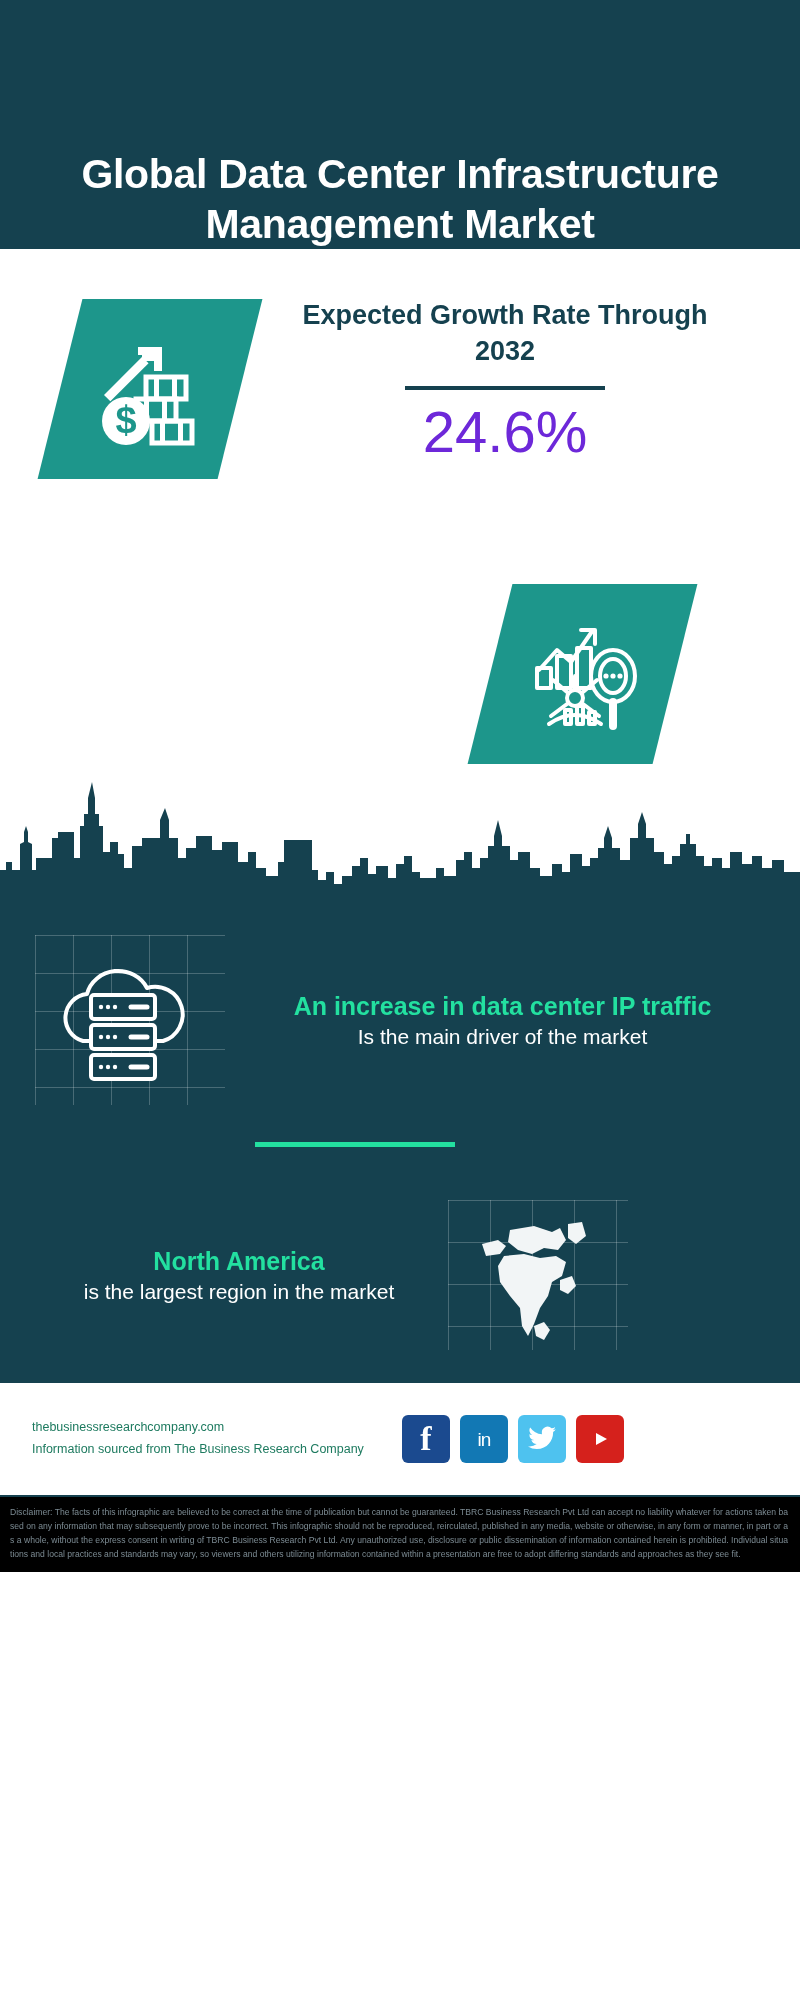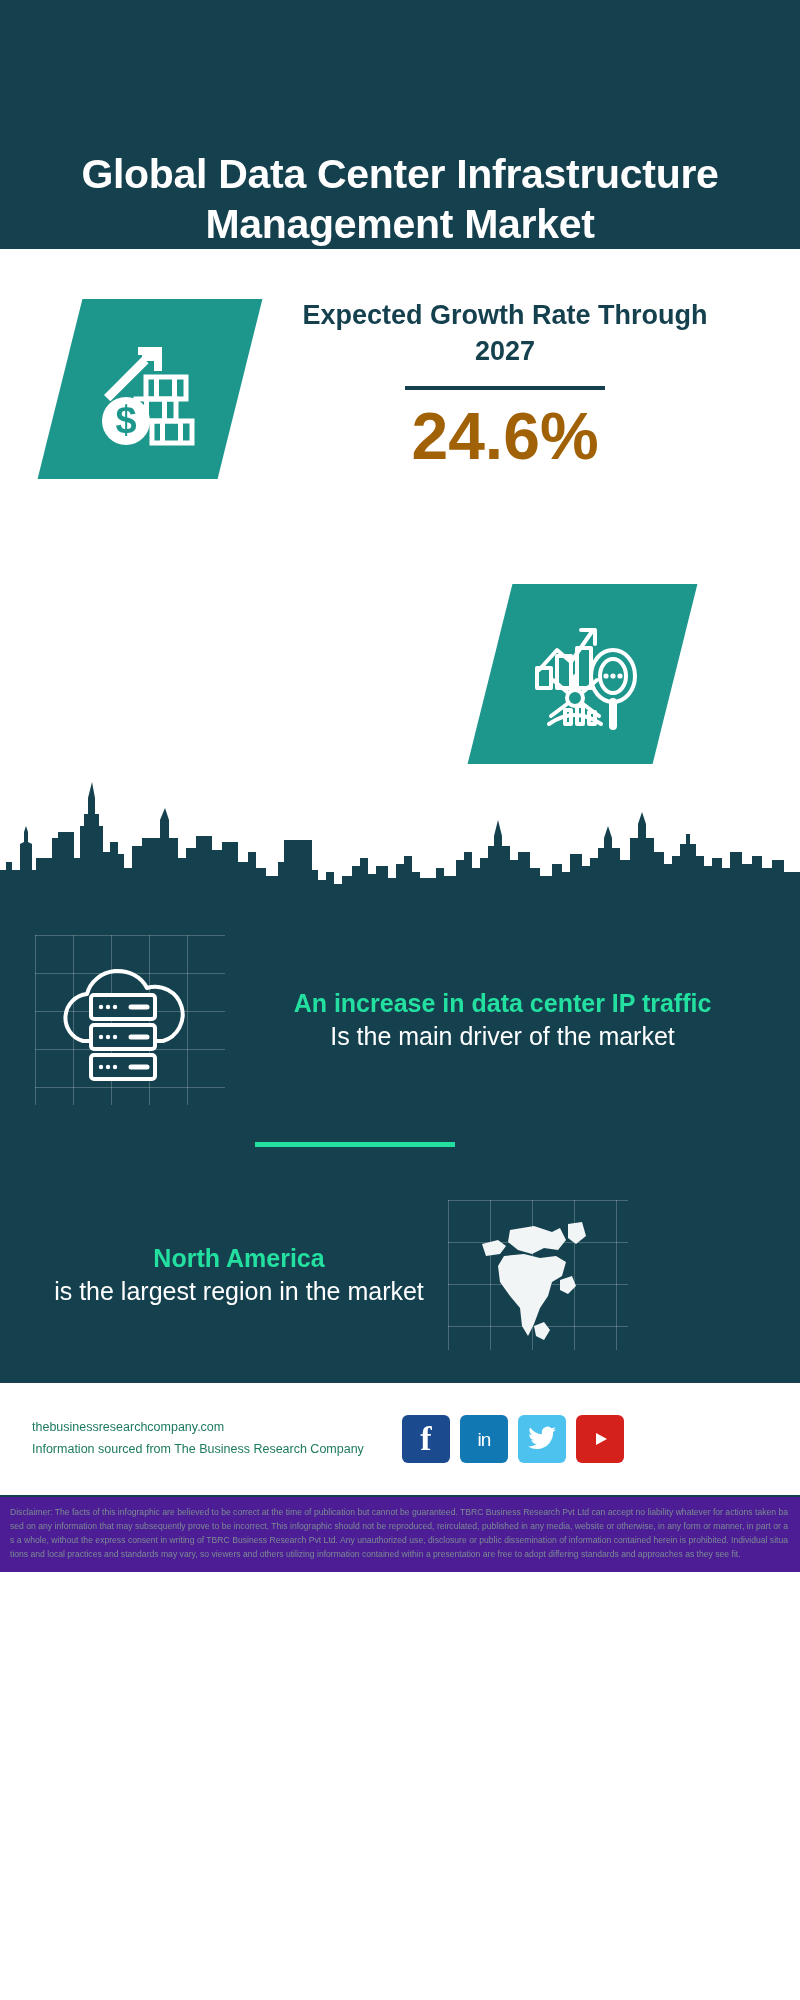--- a/index.html
+++ b/index.html
@@ -66,23 +66,23 @@
     font-size: 27px;
     font-weight: bold;
     line-height: 1.35;
   }
   .stat-rule {
     width: 200px; height: 4px;
     background: #15414f;
     margin: 16px auto 10px auto;
   }
   .stat-value {
-    color: #a16207;
-    font-size: 66px;
-    font-weight: bold;
+    color: #6d28d9;
+    font-size: 58px;
+    font-weight: normal;
     line-height: 1.1;
   }
 
   
   .stat-size {
     position: absolute;
     left: 0; top: 529px;
     width: 800px; height: 300px;
     background: #ffffff;
   }
@@ -134,21 +134,21 @@
     padding-right: 20px;
   }
   .accent-text {
     color: #23e0a0;
     font-size: 25px;
     font-weight: bold;
     line-height: 1.32;
   }
   .white-text {
     color: #ffffff;
-    font-size: 25px;
+    font-size: 21px;
     line-height: 1.32;
   }
 
   .mid-rule {
     position: absolute;
     left: 255px; top: 237px;
     width: 200px; height: 5px;
     background: #23e0a0;
   }
 
@@ -229,21 +229,21 @@
   .s-fb .glyph { font-size: 34px; font-weight: bold; font-family: "Liberation Serif", serif; line-height: 1; }
   .s-li .glyph { font-size: 19px; font-weight: normal; line-height: 1; letter-spacing: -1px; }
 
   
   .disclaimer {
     position: absolute;
     left: 0; top: 1495px;
     width: 800px;
     padding: 9px 12px 10px 10px;
     border-top: 2px solid #15414f;
-    background: #4c1d95;
+    background: #000000;
   }
   .disclaimer-text {
     color: #7c8b93;
     font-size: 8.6px;
     line-height: 1.62;
     text-align: justify;
     word-break: break-all;
   }
 
   .side-edge-l, .side-edge-r {
@@ -287,21 +287,21 @@
             <rect x="88" y="92" width="5" height="22"></rect>
 
             <circle cx="36" cy="92" r="24"></circle>
             <text x="36" y="104" font-size="38" font-weight="bold" fill="#1d968b" text-anchor="middle" font-family="'Liberation Sans',sans-serif">$</text>
           </g>
         </svg>
       </div>
     </div>
 
     <div class="growth-text">
-      <div class="stat-label">Expected Growth Rate Through 2027</div>
+      <div class="stat-label">Expected Growth Rate Through 2032</div>
       <div class="stat-rule"></div>
       <div class="stat-value">24.6%</div>
     </div>
   </div>
 
   <div class="stat-size">
 
     <div class="para-icon size-icon-box">
       <div class="para-inner">
         <svg width="120" height="120" viewBox="0 0 120 120">

